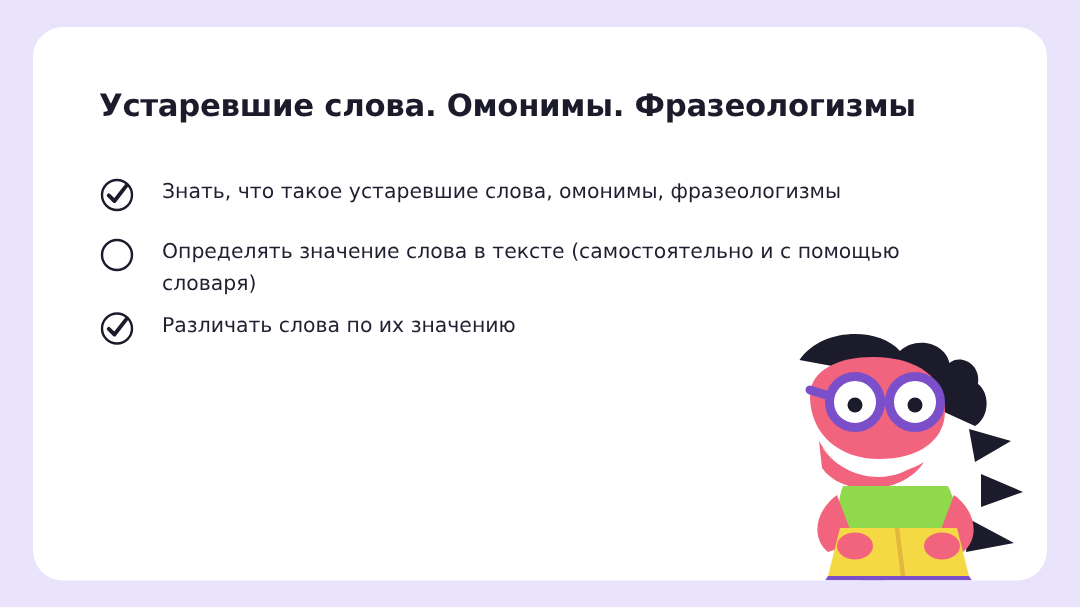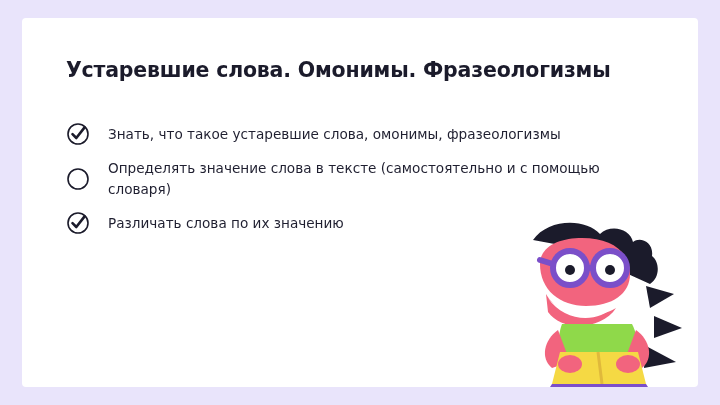--- a/index.html
+++ b/index.html
@@ -19,41 +19,41 @@
     height: 405px;
     background: #e9e4fb;
     box-sizing: border-box;
     padding: 18px 22px;
   }
   .card {
     position: relative;
     width: 100%;
     height: 100%;
     background: #ffffff;
-    border-radius: 4px;
+    border-radius: 20px;
     box-sizing: border-box;
     padding: 34px 44px 0 44px;
     overflow: hidden;
   }
   .title {
     font-size: 20.5px;
     font-weight: bold;
     color: #1b1b2b;
     letter-spacing: -0.2px;
     margin: 6px 0 0 0;
     line-height: 1.2;
   }
   .list {
     margin-top: 34px;
     position: relative;
     z-index: 2;
   }
   .item {
     display: flex;
-    align-items: center;
+    align-items: flex-start;
     margin-bottom: 6px;
     min-height: 34px;
   }
   .mark {
     flex: 0 0 auto;
     width: 24px;
     height: 24px;
     margin-right: 18px;
     margin-top: 1px;
     position: relative;

